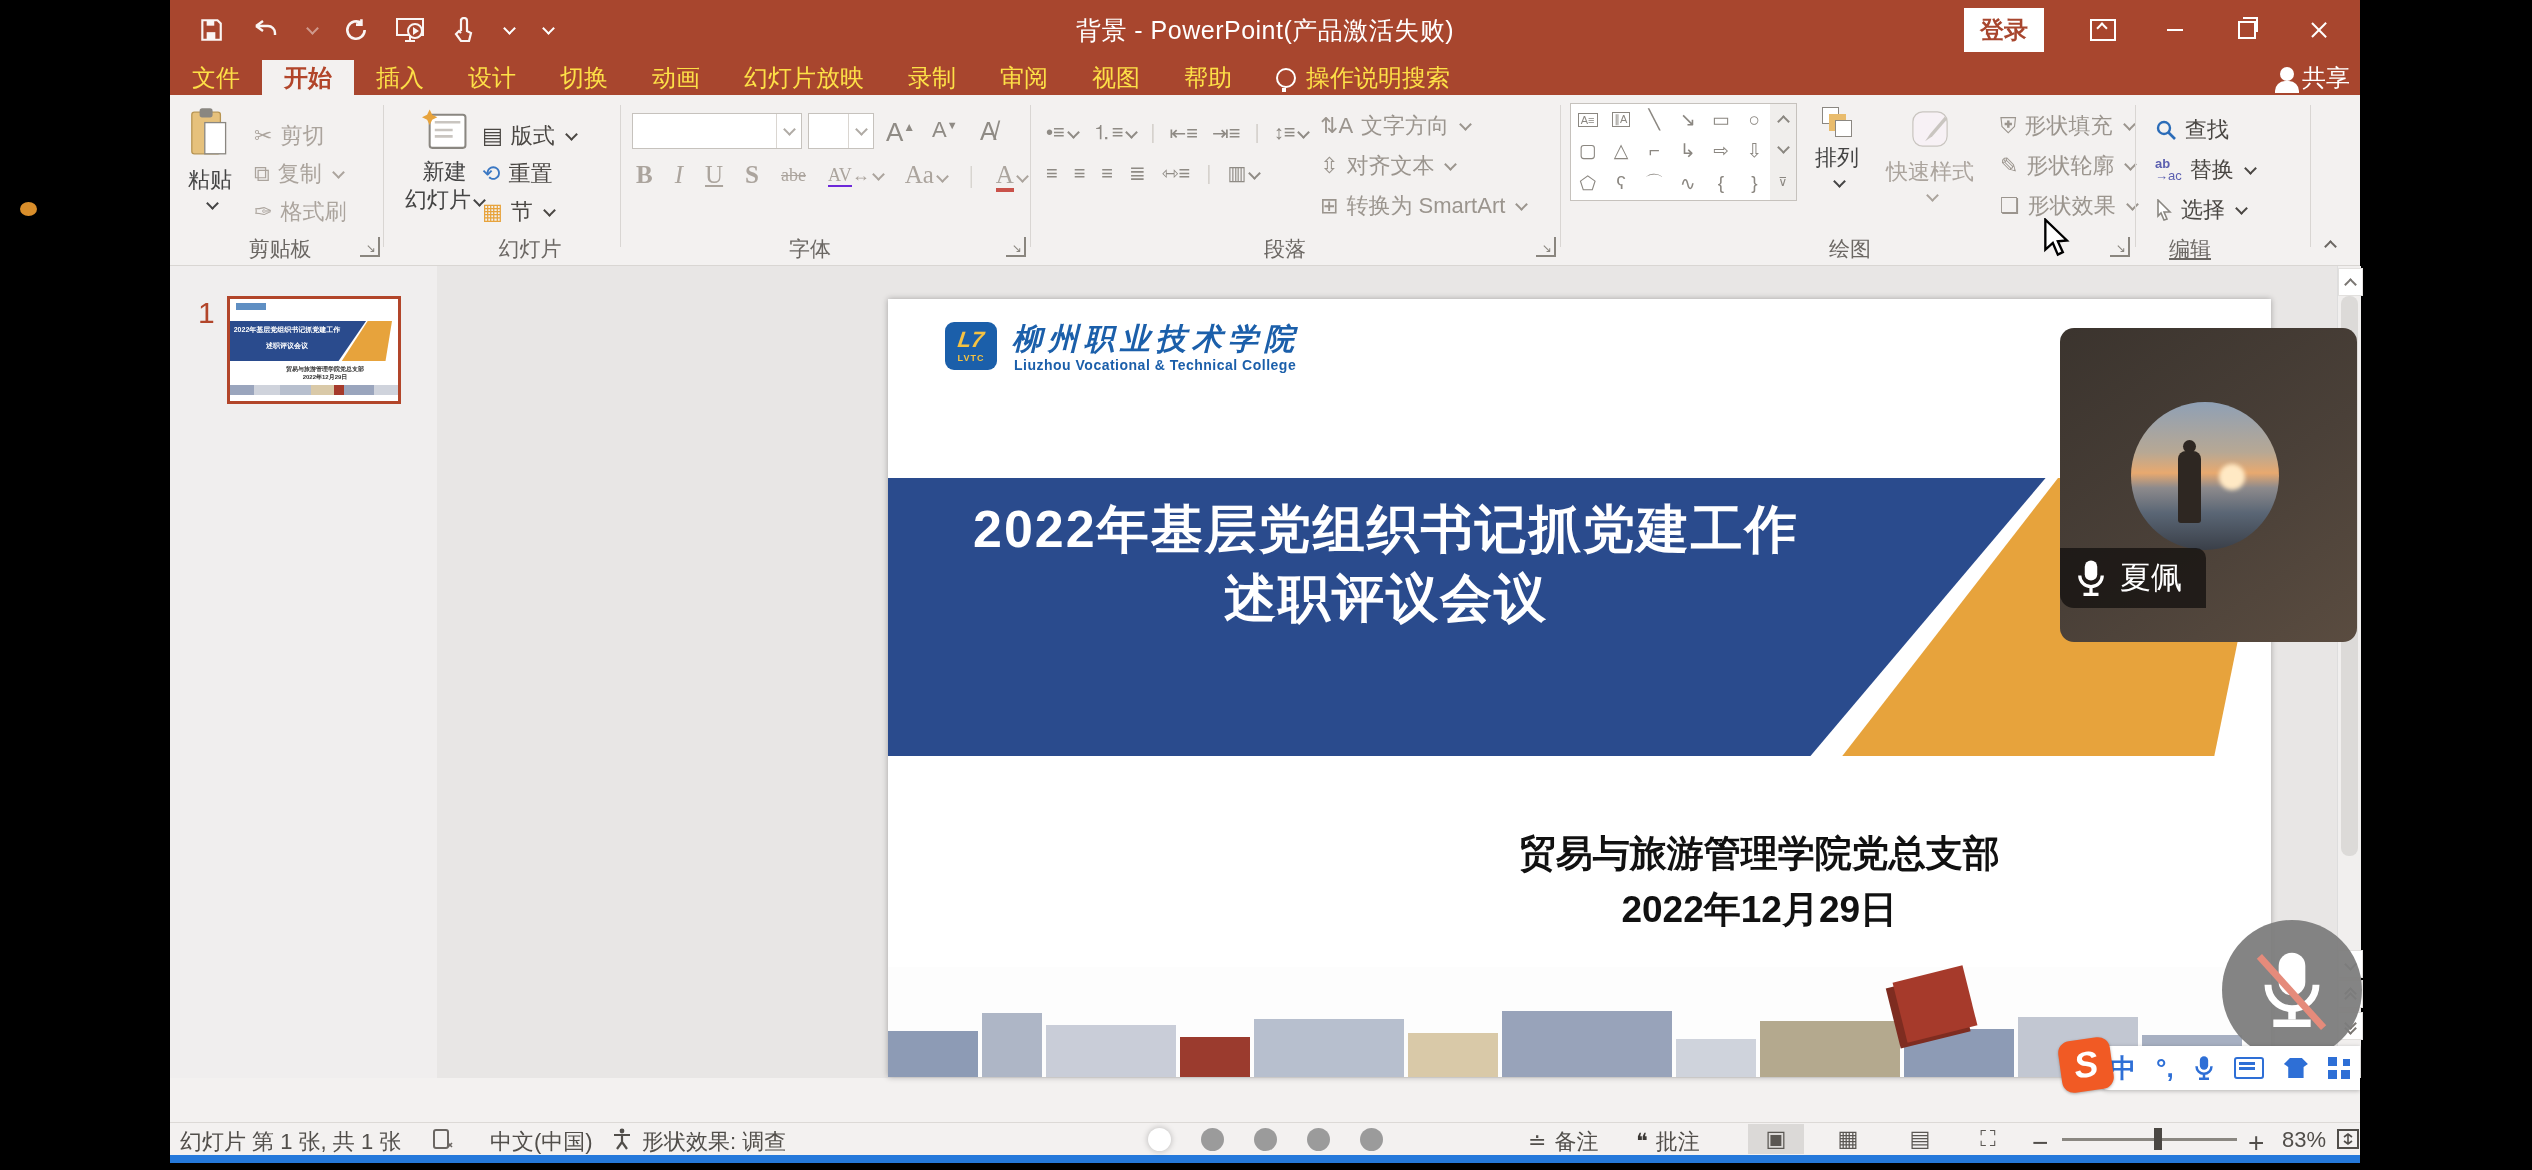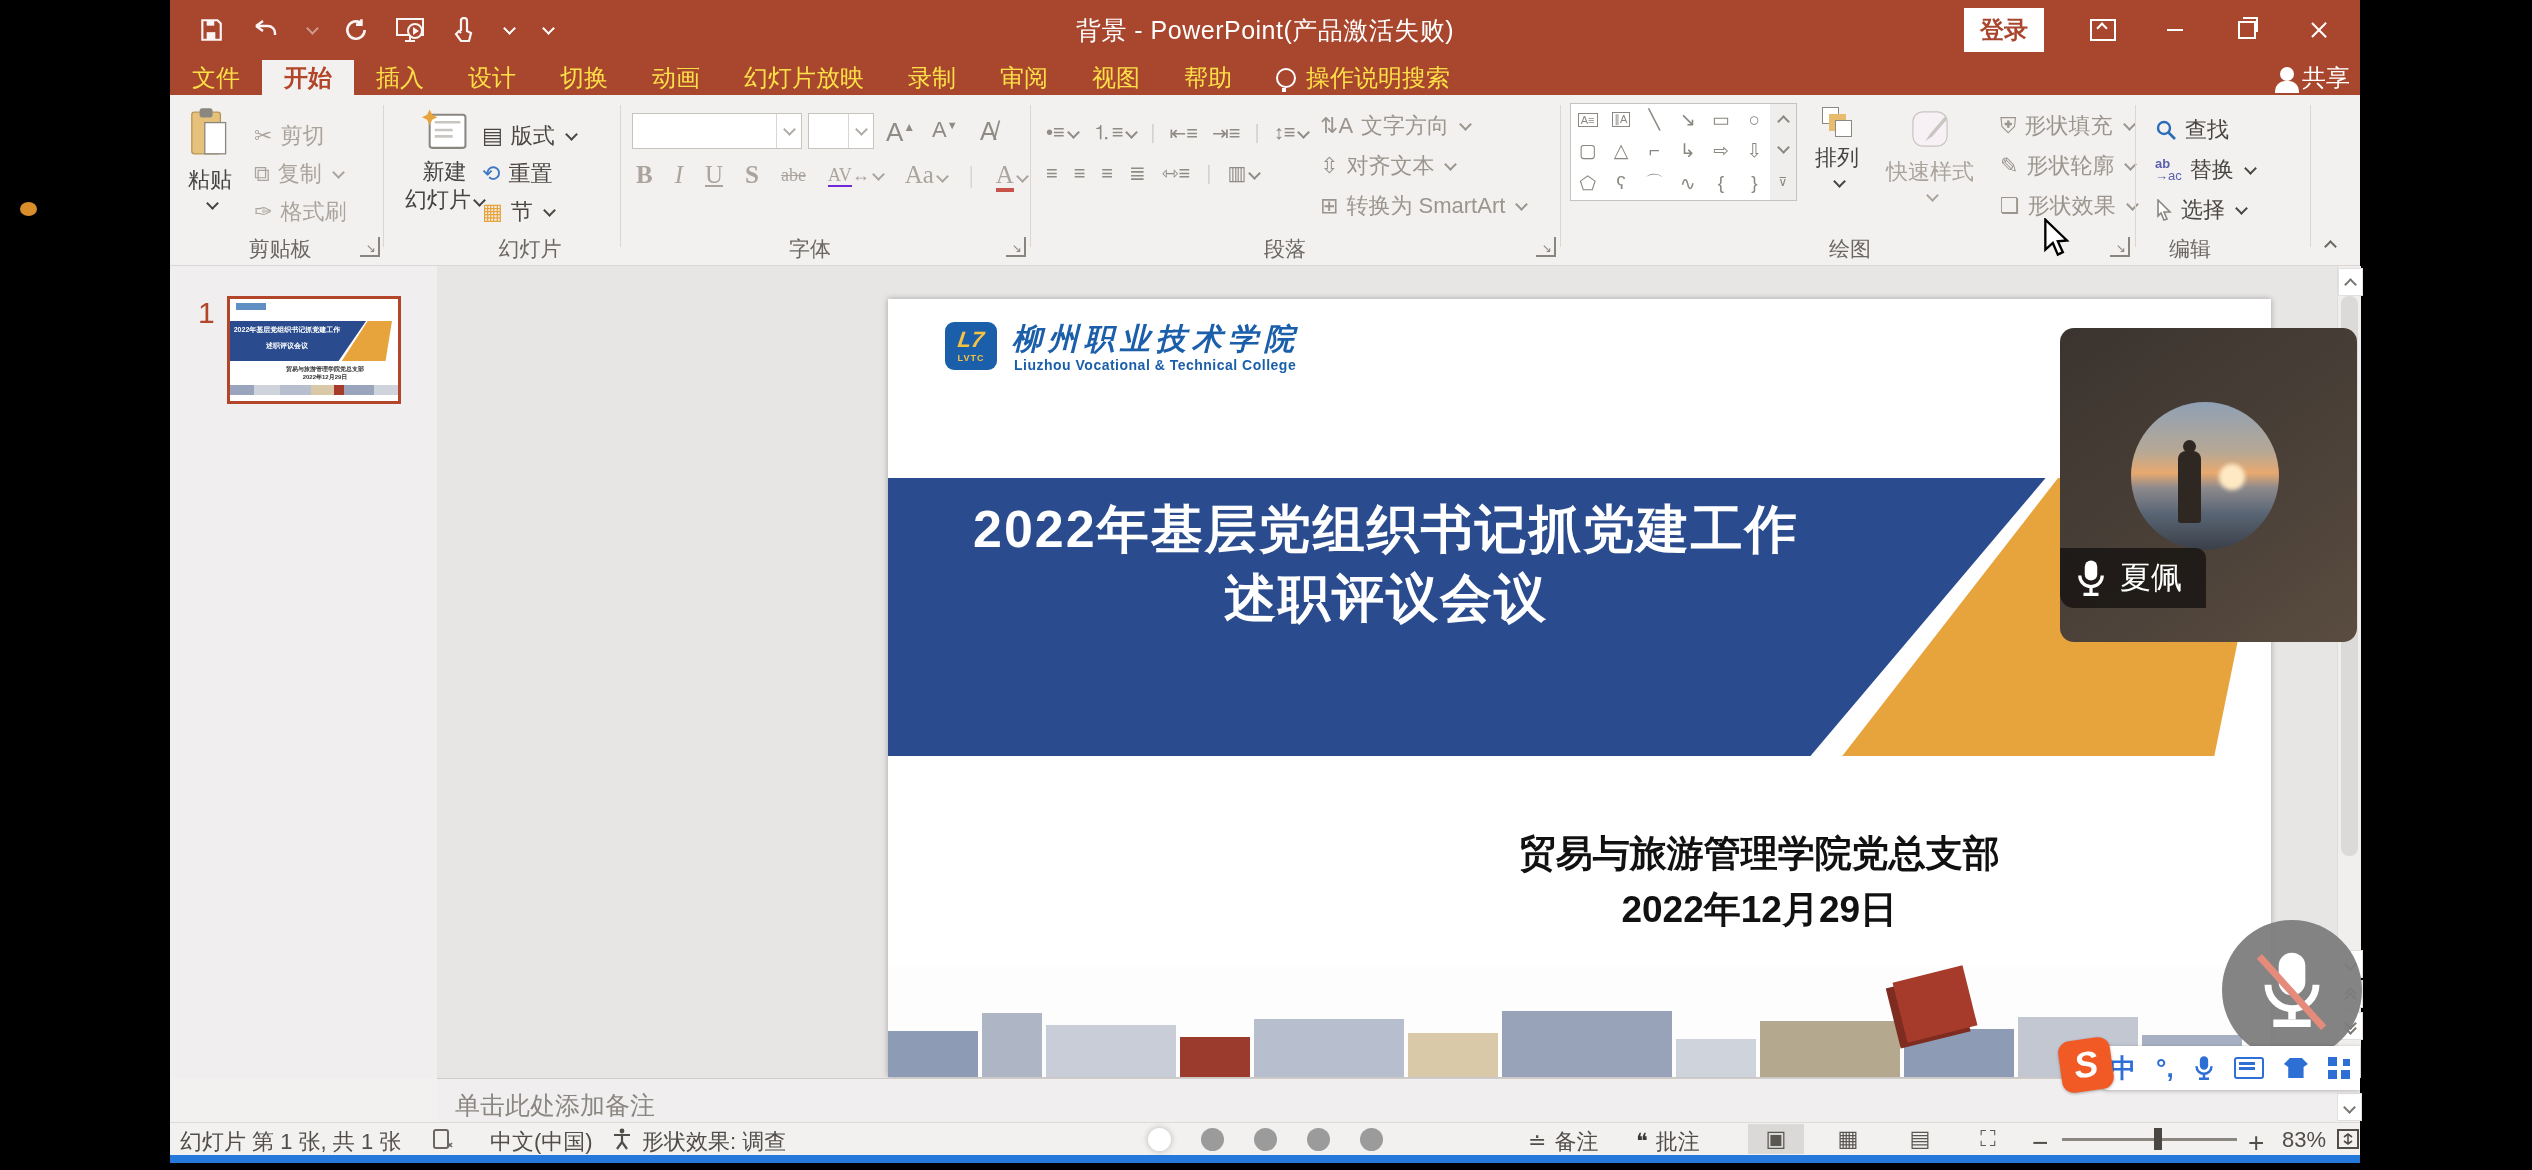--- a/index.html
+++ b/index.html
@@ -410,21 +410,21 @@
         <span>替换</span>
           <span class="chev"></span>
       </div>
       <div class="smallrow" style="left:1985px;top:100px;">
         <svg width="18" height="22" viewBox="0 0 18 22">
             <path d="M3 1 L15 13 L9 13 L12 20 L9 21 L6 14 L3 17 Z" fill="#fff" stroke="#8a8781" stroke-width="1.6"></path>
           </svg>
         <span>选择</span>
           <span class="chev"></span>
       </div>
-      <div class="glabel" style="left:1910px;">编辑</div>
+      <div class="glabel" style="left:1910px;text-decoration:underline;">编辑</div>
       <div class="gdiv" style="left:2140px;"></div>
       <div class="abs" style="left:2152px;top:140px;color:#6b6763;"><span class="chev up"></span></div>
     </div>
 
     <div class="thumbpane">
       <div class="thumbnum">1</div>
       <div class="thumb">
         <div class="abs" style="left:6px;top:4px;width:30px;height:7px;background:#1b5faa;opacity:.7"></div>
         <div class="abs" style="left:0;top:22px;width:162px;height:40px;background:#2a4b8d;clip-path:polygon(0 0,84% 0,67% 100%,0 100%);"></div>
         <div class="abs" style="left:0;top:22px;width:162px;height:40px;background:#e7a33c;clip-path:polygon(85% 0,100% 0,96% 100%,69% 100%);"></div>
@@ -484,26 +484,20 @@
       <div class="sbox" style="top:714px;">
           <span class="chev up" style="margin:0"></span>
           <span class="chev up" style="margin:-4px 0 0 0"></span>
         </div>
       <div class="sbox" style="top:746px;">
           <span class="chev" style="margin:0;top:0"></span>
           <span class="chev" style="margin:-4px 0 0 0;top:0"></span>
         </div>
     </div>
 
-    <div class="notespane">
-      <div class="notes-ph">单击此处添加备注</div>
-      <div class="sbox" style="left:1900px;top:14px;">
-          <span class="chev" style="margin:0;top:0"></span>
-        </div>
-    </div>
 
     <div class="statusbar">
       <div class="st" style="left:10px;">幻灯片 第 1 张, 共 1 张</div>
       <div class="st" style="left:262px;">
         <svg width="24" height="24" viewBox="0 0 24 24">
             <rect x="2" y="3" width="14" height="18" rx="2" fill="none" stroke="#6b6763" stroke-width="2"></rect>
             <path d="M14 14 l8 6 M22 14 l-8 6" stroke="#6b6763" stroke-width="0"></path>
             <path d="M16 16 l4 4 M20 16 l-4 4" stroke="#6b6763" stroke-width="1.6"></path>
           </svg>
       </div>

